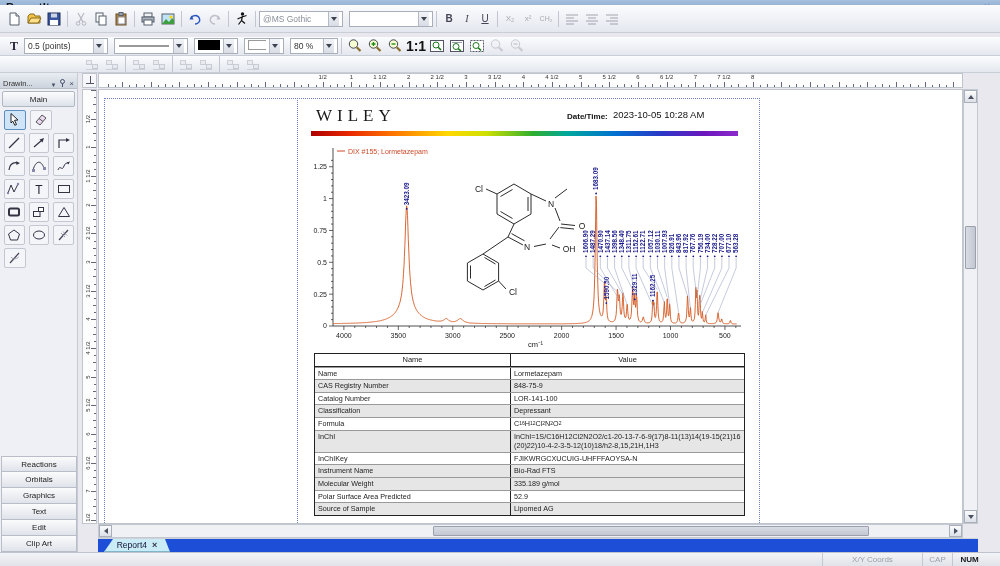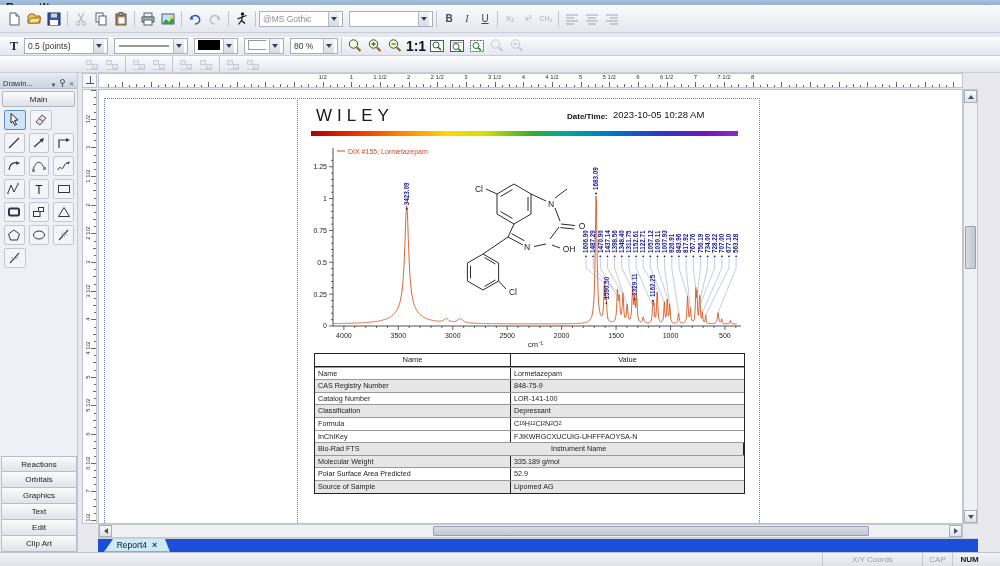--- a/index.html
+++ b/index.html
@@ -59,21 +59,21 @@
 #tab1{position:absolute;left:6px;top:0;width:66px;height:13px;background:#c9ecf7;border:1px solid #7fb4c9;border-top:none;clip-path:polygon(9px 0,calc(100% - 5px) 0,100% 100%,0 100%);display:flex;align-items:center;justify-content:center;font-size:8.5px;color:#113}
 #tab1 .x{margin-left:5px;font-weight:bold;font-size:9px;color:#334}
 
 #statusbar{left:0;top:552px;width:1000px;height:14px;background:linear-gradient(#f3f4f7,#e0e3e9);border-top:1px solid #bfc3cb;display:flex;align-items:center;justify-content:flex-end;font-size:8px}
 .scell{height:100%;display:flex;align-items:center;justify-content:center;border-left:1px solid #c3c7cf}
 #coordscell{width:100px;color:#9aa0a8}
 #capcell{width:30px;color:#9aa0a8}
 #numcell{width:34px;color:#15181d;font-weight:bold;margin-right:14px}
 #marginbox{left:5px;top:8px;width:656px;height:427px;border-left:1px dotted #6f7fc8;border-top:1px dotted #6f7fc8;border-right:1px dotted #6f7fc8}
 #contentline{left:198px;top:8px;width:1px;height:427px;border-left:1px dotted #6f7fc8}
-#wiley{left:217px;top:16px;font-family:Liberation Sans, sans-serif;font-size:17px;letter-spacing:5px;color:#191919}
+#wiley{left:217px;top:16px;font-family:Liberation Serif, serif;font-size:17px;letter-spacing:5px;color:#191919}
 #dtlabel{left:468px;top:22px;font-size:8px;font-weight:bold;color:#111}
 #dtvalue{left:514px;top:19px;font-size:9.5px;color:#111}
 #rainbow{left:212px;top:41px;width:427px;height:5px;background:linear-gradient(90deg,#ae0000 0%,#e82800 9%,#ff7a00 20%,#ffd800 32%,#cfe000 41%,#2fae2f 52%,#00a79c 60%,#0072cf 71%,#2a38c6 82%,#6b17bd 92%,#8d2acb 100%)}
 #chartwrap{left:202px;top:54px;width:445px;height:205px}
 
 #rtable{left:215px;top:263px;width:431px;border:1px solid #222;font-size:7.2px;background:#fff}
 .trw{display:flex;border-top:1px solid #999}
 .trw.hdr{border-top:none;border-bottom:1px solid #222;font-size:7.5px}
 .trw.hdr .c{justify-content:center}
 .trw .c{padding:1px 3px;line-height:9.6px;display:flex;align-items:flex-start}
@@ -946,27 +946,31 @@
             <div class="c c2">LOR-141-100</div>
           </div>
           <div class="trw alt">
             <div class="c c1">Classification</div>
             <div class="c c2">Depressant</div>
           </div>
           <div class="trw">
             <div class="c c1">Formula</div>
             <div class="c c2">C<sub>16</sub>H<sub>12</sub>Cl<sub>2</sub>N<sub>2</sub>O<sub>2</sub></div>
           </div>
+          <div class="trw alt">
+            <div class="c c1">InChI</div>
+            <div class="c c2">InChI=1S/C16H12Cl2N2O2/c1-20-13-7-6-9(17)8-11(13)14(19-15(21)16(20)22)10-4-2-3-5-12(10)18/h2-8,15,21H,1H3</div>
+          </div>
           <div class="trw">
             <div class="c c1">InChIKey</div>
             <div class="c c2">FJIKWRGCXUCUIG-UHFFFAOYSA-N</div>
           </div>
           <div class="trw alt">
+            <div class="c c1">Instrument Name</div>
             <div class="c c2">Bio-Rad FTS</div>
-            <div class="c c1">Instrument Name</div>
           </div>
           <div class="trw alt">
             <div class="c c1">Molecular Weight</div>
             <div class="c c2">335.189 g/mol</div>
           </div>
           <div class="trw">
             <div class="c c1">Polar Surface Area Predicted</div>
             <div class="c c2">52.9</div>
           </div>
           <div class="trw alt">

